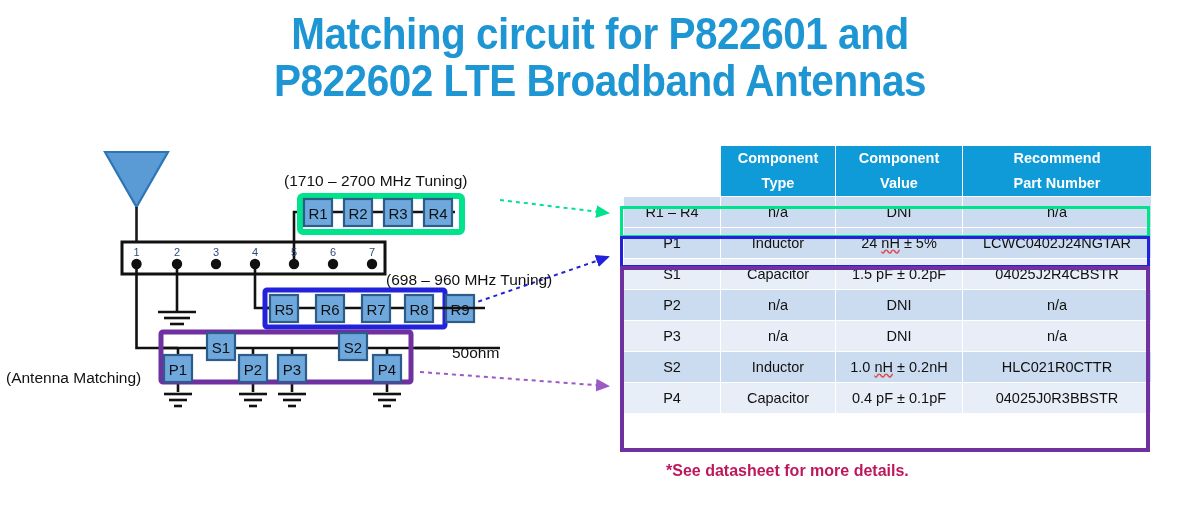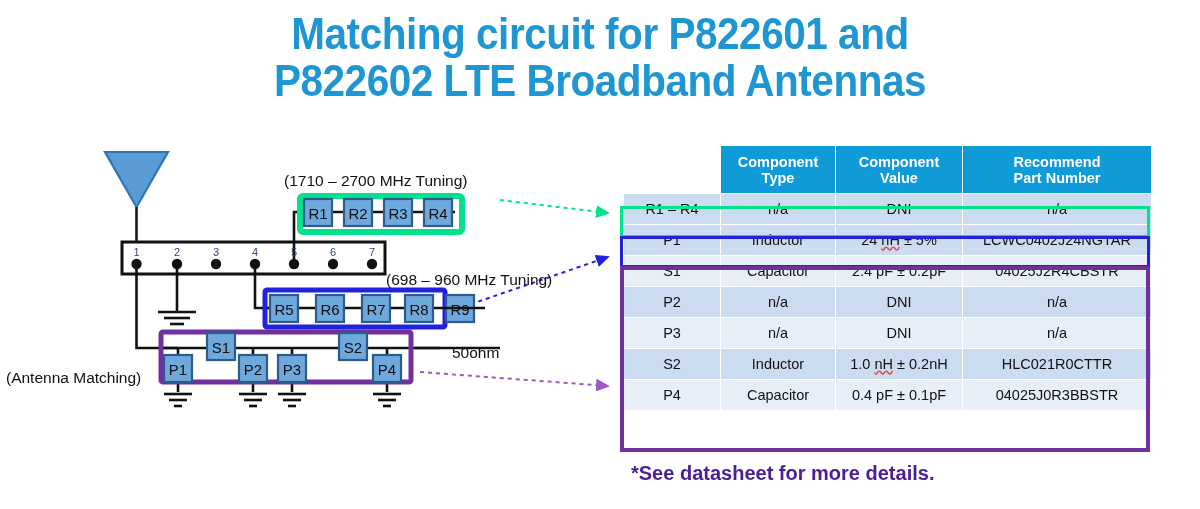--- a/index.html
+++ b/index.html
@@ -59,45 +59,45 @@
     text-align: center;
     vertical-align: middle;
     padding: 0;
     border: 1px solid #ffffff;
   }
   .comp-table th {
     background: #0E9BD8;
     color: #ffffff;
     font-weight: bold;
     font-size: 14.5px;
-    line-height: 16px;
+    line-height: 25px;
     height: 47px;
   }
   .comp-table th.blank {
     background: #ffffff;
     border-color: #ffffff;
   }
   .comp-table td { height: 30px; }
   .col-a { width: 96px; }
   .col-b { width: 114px; }
   .col-c { width: 126px; }
   .col-d { width: 188px; }
   .row-lt td { background: #ccdcf0; margin-left: 32px; }
   .row-lt2 td { background: #e8eef8; }
   .squig {
     text-decoration: underline wavy #e04b4b;
     text-decoration-skip-ink: none;
   }
   .footnote {
     position: absolute;
-    left: 631px;
+    left: 666px;
     top: 462px;
-    font-size: 20px;
+    font-size: 16px;
     font-weight: bold;
-    color: #4c1d95;
+    color: #be185d;
   }
 
   
   .hl {
     position: absolute;
     box-sizing: border-box;
     pointer-events: none;
   }
 </style>
 </head>
@@ -295,21 +295,21 @@
         </tr>
         <tr class="row-lt">
           <td class="col-a">P1</td>
           <td class="col-b">Inductor</td>
           <td class="col-c">24 <span class="squig">nH</span> ± 5%</td>
           <td class="col-d">LCWC0402J24NGTAR</td>
         </tr>
         <tr class="row-lt2">
           <td class="col-a">S1</td>
           <td class="col-b">Capacitor</td>
-          <td class="col-c">2.4 pF ± 0.2pF</td>
+          <td class="col-c">1.5 pF ± 0.2pF</td>
           <td class="col-d">04025J2R4CBSTR</td>
         </tr>
         <tr class="row-lt">
           <td class="col-a">P2</td>
           <td class="col-b">n/a</td>
           <td class="col-c">DNI</td>
           <td class="col-d">n/a</td>
         </tr>
         <tr class="row-lt2">
           <td class="col-a">P3</td>

